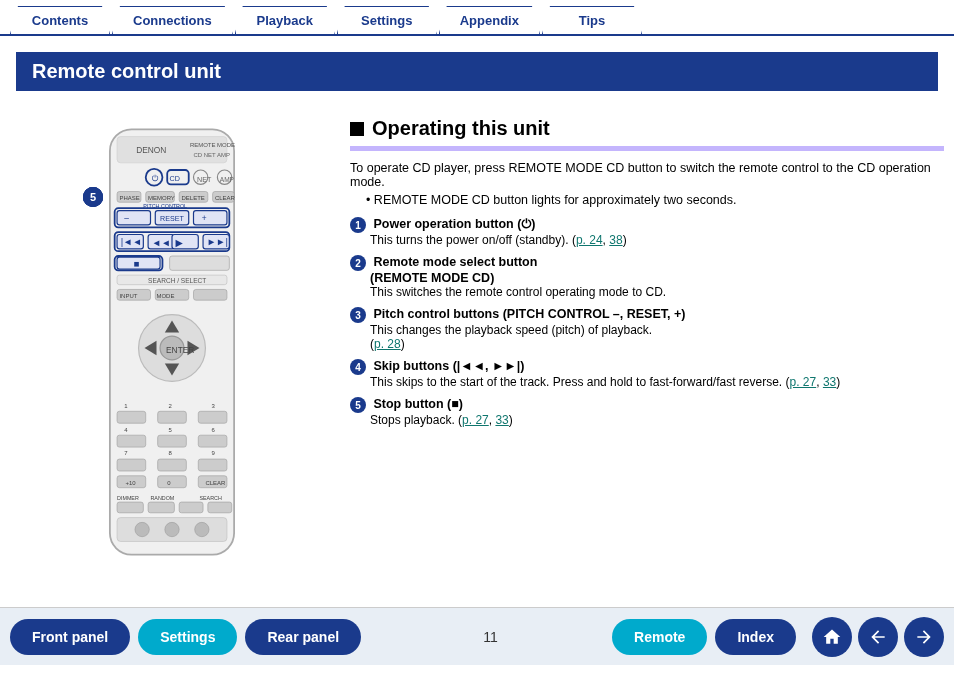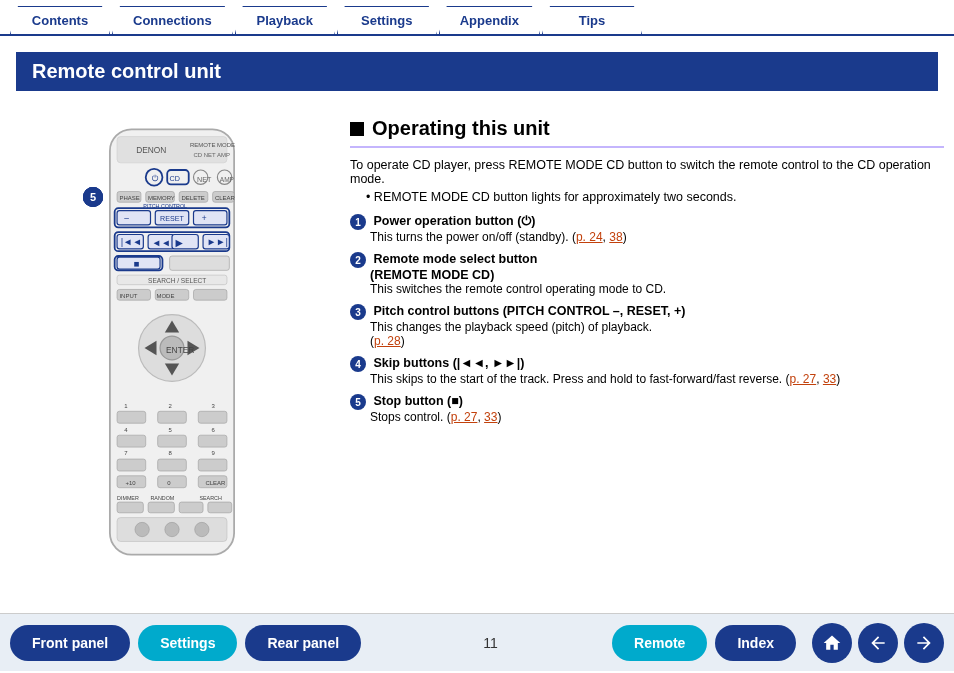--- a/index.html
+++ b/index.html
@@ -81,21 +81,21 @@
       padding-left: 20px;
     }
 
     .section-title {
       font-size: 20px;
       font-weight: bold;
       color: #000;
       display: flex;
       align-items: center;
       margin-bottom: 10px;
-      border-bottom: 2px solid #c4b5fd;
+      border-bottom: 5px solid #c4b5fd;
       padding-bottom: 6px;
     }
     .section-title::before {
       content: '';
       display: inline-block;
       width: 14px;
       height: 14px;
       background: #000;
       margin-right: 8px;
       flex-shrink: 0;
@@ -137,35 +137,35 @@
       font-weight: bold;
       margin-right: 4px;
       vertical-align: middle;
     }
     .feature-desc {
       font-size: 12px;
       color: #000;
       padding-left: 20px;
     }
     .link {
-      color: #c2410c;
+      color: #0f766e;
       text-decoration: underline;
       cursor: pointer;
     }
 
     
     .bottom-nav {
       display: flex;
       align-items: center;
       background: #e8eef5;
       border-top: 1px solid #ccc;
       padding: 8px 10px;
       height: 58px;
       position: absolute;
-      bottom: 2px;
+      bottom: 8px;
       left: 0;
       width: 954px;
     }
     .bottom-btn {
       padding: 10px 22px;
       border-radius: 22px;
       font-weight: bold;
       font-size: 14px;
       color: #fff;
       cursor: pointer;
@@ -392,21 +392,21 @@
         <span>This skips to the start of the track. Press and hold to fast-forward/fast reverse.</span>&nbsp;(<span class="link">p. 27</span>,&nbsp;<span class="link">33</span>)
       </div>
     </div>
 
     <div class="feature-item">
       <div class="feature-title">
         <span class="feature-num">5</span>
         <span>Stop button (■)</span>
       </div>
       <div class="feature-desc">
-        <span>Stops control.</span>&nbsp;(<span class="link">p. 27</span>,&nbsp;<span class="link">33</span>)
+        <span>Stops playback.</span>&nbsp;(<span class="link">p. 27</span>,&nbsp;<span class="link">33</span>)
       </div>
     </div>
   </div>
 </div>
 
 <div class="bottom-nav">
   <button class="bottom-btn btn-blue">Front panel</button>
   <button class="bottom-btn btn-cyan">Settings</button>
   <button class="bottom-btn btn-blue">Rear panel</button>
 

